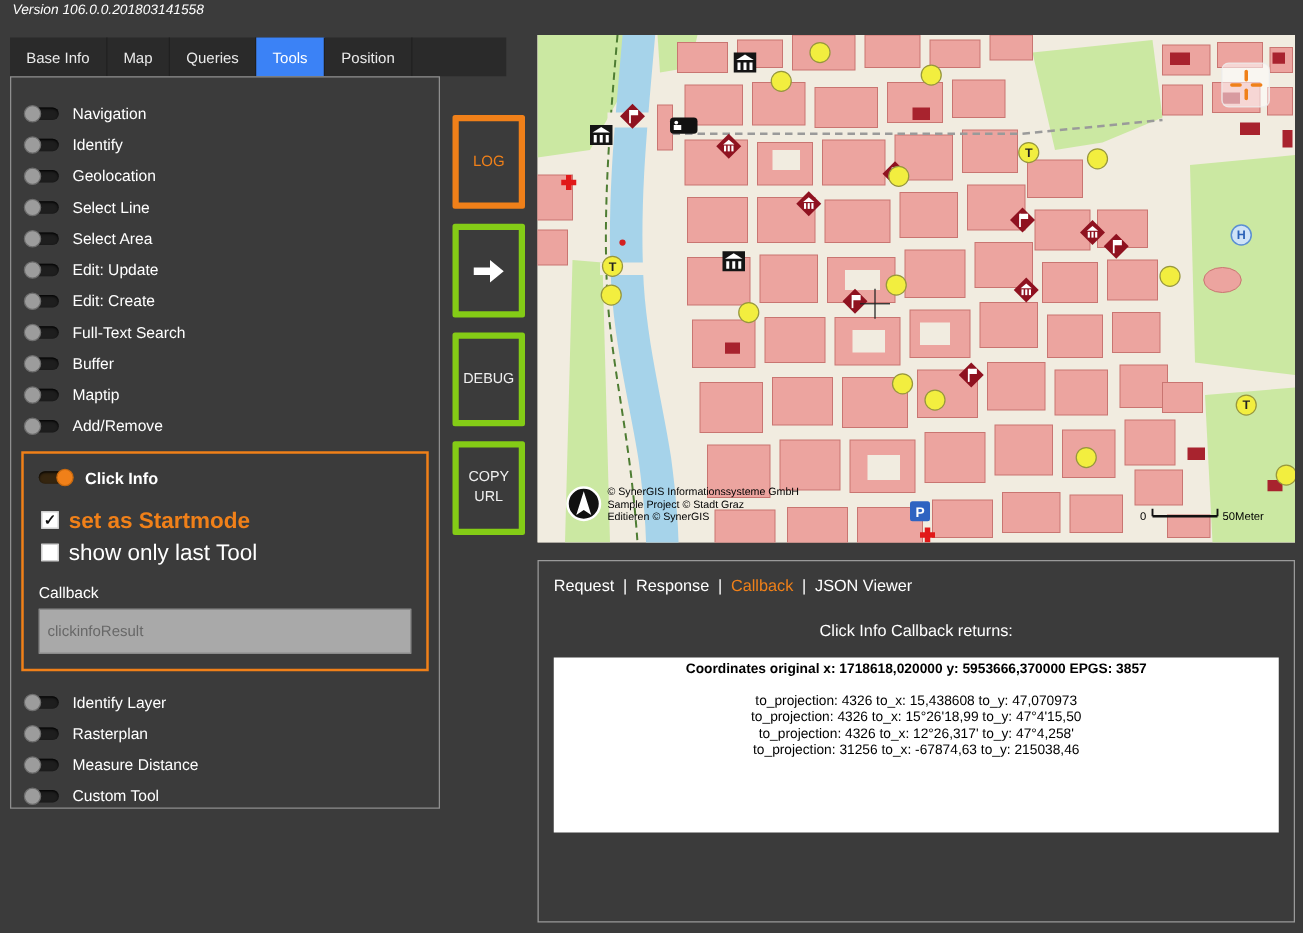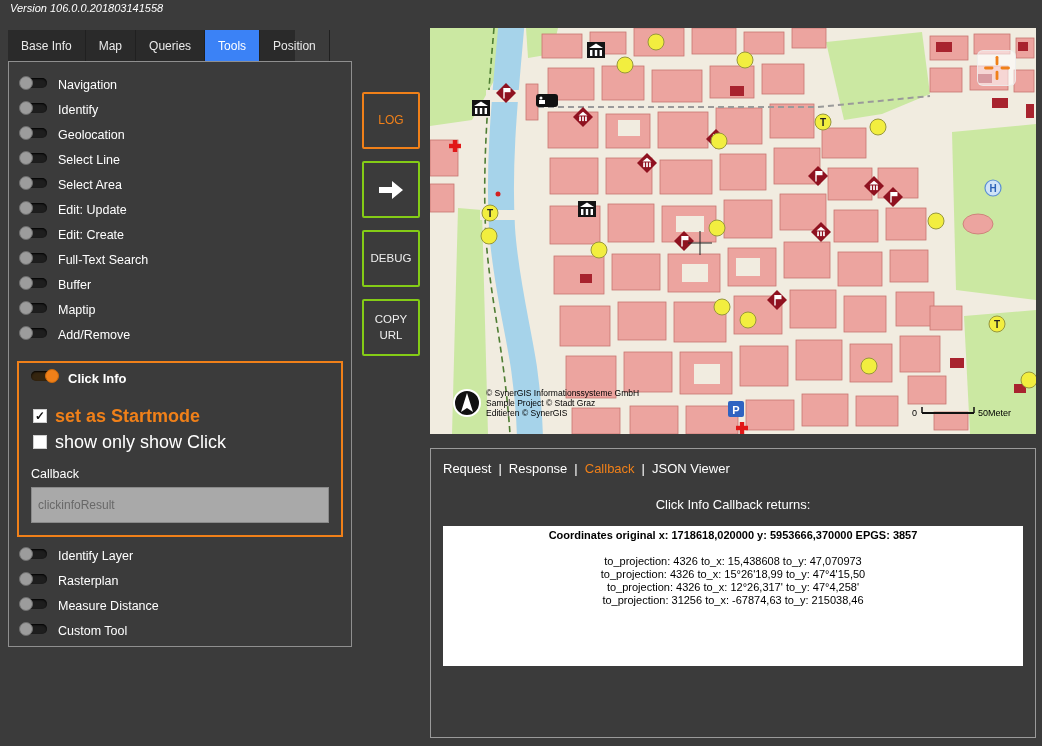--- a/index.html
+++ b/index.html
@@ -4,47 +4,47 @@
 <style>
   html,body{margin:0;padding:0;}
   body{
     width:1042px;height:746px;position:relative;overflow:hidden;
     background:#3b3b3b;color:#f2f2f2;
     font-family:"Liberation Sans", sans-serif;
   }
   .version{position:absolute;top:2px;left:10px;font-size:11px;font-style:italic;color:#ffffff;}
 
   
-  .tabbar{position:absolute;left:8px;top:30px;height:31px;width:287px;background:#2a2a2a;display:flex;}
+  .tabbar{position:absolute;left:8px;top:30px;height:31px;width:397px;background:#2a2a2a;display:flex;}
   .tab{padding:0 13px;display:flex;align-items:center;font-size:12px;color:#eaeaea;border-right:1px solid #202020;cursor:pointer;white-space:nowrap;}
   .tab.active{background:#3b82f6;color:#fff;}
 
   
   .left-panel{position:absolute;left:8px;top:61px;width:344px;height:586px;border:1px solid #8f8f8f;box-sizing:border-box;padding-top:16px;}
-  .tool-row{display:flex;height:25px;padding-left:12px;}
+  .tool-row{display:flex;align-items:center;height:25px;padding-left:12px;}
   .switch{width:26px;height:10px;border-radius:5px;background:#1e1e1e;position:relative;flex:none;margin-right:11px;box-shadow:inset 0 1px 2px #000;}
   .knob{position:absolute;left:-2px;top:-2px;width:14px;height:14px;border-radius:50%;background:#9c9c9c;border:1px solid #6d6d6d;box-sizing:border-box;}
   .switch.on{background:#35250f;}
   .switch.on .knob{left:auto;right:-2px;background:#f08019;border-color:#c9690e;}
   .tool-label{font-size:12.5px;color:#fff;}
 
   .click-info-group{margin:8px 8px 12px 8px;border:2px solid #f08019;padding:8px 12px 12px 12px;}
   .ci-title{font-weight:bold;font-size:13px;color:#fff;}
   .check-row{display:flex;align-items:center;height:18px;margin-top:8px;padding-left:2px;cursor:pointer;}
   .check-row.first{margin-top:14px;}
   .checkbox{width:14px;height:14px;background:#fff;border:1px solid #cfcfcf;margin-right:8px;display:flex;align-items:center;justify-content:center;font-size:12px;line-height:12px;color:#111;font-weight:bold;box-sizing:border-box;flex:none;}
   .checkbox.checked::before{content:"✓";}
   .check-label{font-size:18px;color:#fff;}
   .check-label.accent{color:#f08019;font-weight:bold;}
   .callback-label{margin-top:16px;font-size:12.5px;color:#fff;}
   .callback-input{margin-top:6px;width:100%;height:36px;background:#a9a9a9;border:1px solid #8a8a8a;color:#686868;font-size:12px;padding:0 6px;box-sizing:border-box;font-family:"Liberation Sans",sans-serif;}
 
   
   .mid-col{position:absolute;left:362px;top:92px;width:58px;display:flex;flex-direction:column;gap:12px;}
-  .mid-btn{height:57px;border:2px solid #84cc16;background:transparent;color:#efefef;font-size:11.5px;display:flex;align-items:center;justify-content:center;text-align:center;border-radius:2px;cursor:pointer;font-family:inherit;line-height:1.35;padding:0 4px;box-sizing:border-box;}
+  .mid-btn{height:75px;border:5px solid #84cc16;background:transparent;color:#efefef;font-size:11.5px;display:flex;align-items:center;justify-content:center;text-align:center;border-radius:2px;cursor:pointer;font-family:inherit;line-height:1.35;padding:0 4px;box-sizing:border-box;}
   .mid-btn.log{border-color:#f08019;color:#f08019;font-size:12px;}
 
   
   .map-view{position:absolute;left:430px;top:28px;width:606px;height:406px;background:#f1ece0;cursor:crosshair;}
   .pan-btn{position:absolute;top:22px;right:20px;width:37px;height:34px;background:rgba(255,255,255,0.55);border:1px solid rgba(235,235,235,0.8);border-radius:6px;display:flex;align-items:center;justify-content:center;cursor:pointer;}
 
   
   .output-panel{position:absolute;left:430px;top:448px;width:606px;height:290px;border:1px solid #9a9a9a;box-sizing:border-box;padding:12px;text-align:center;}
   .otabs{font-size:13px;color:#fff;display:flex;align-items:center;}
   .otab{cursor:pointer;}
@@ -143,21 +143,21 @@
           <span class="knob"></span>
         </span>
       <span class="tool-label ci-title">Click Info</span>
     </div>
     <div class="check-row first">
       <span class="checkbox checked"></span>
       <span class="check-label accent">set as Startmode</span>
     </div>
     <div class="check-row">
       <span class="checkbox"></span>
-      <span class="check-label">show only show Click</span>
+      <span class="check-label">show only last Tool</span>
     </div>
     <div class="callback-label">Callback</div>
     <input class="callback-input" type="text" value="clickinfoResult" style="">
   </div>
 
   <div class="tool-row">
     <span class="switch">
         <span class="knob"></span>
       </span>
     <span class="tool-label">Identify Layer</span>

